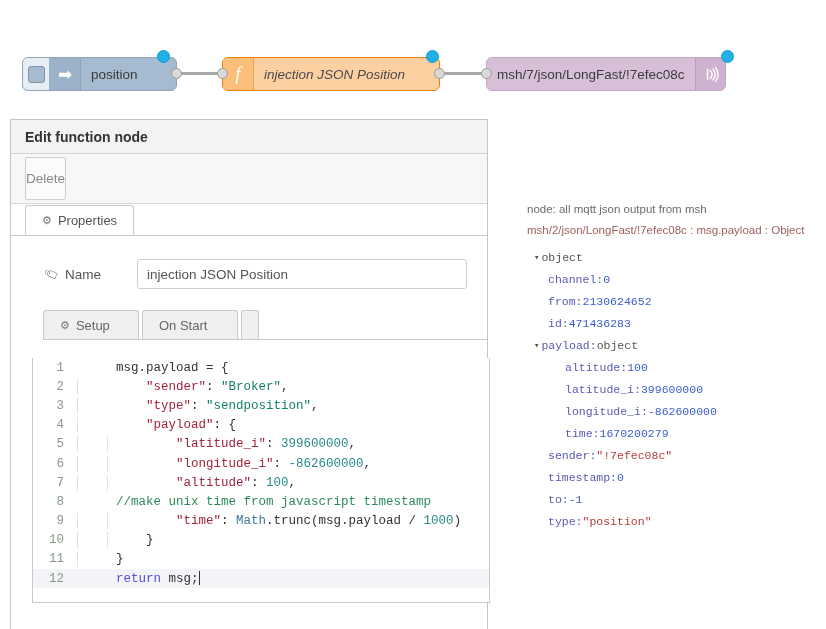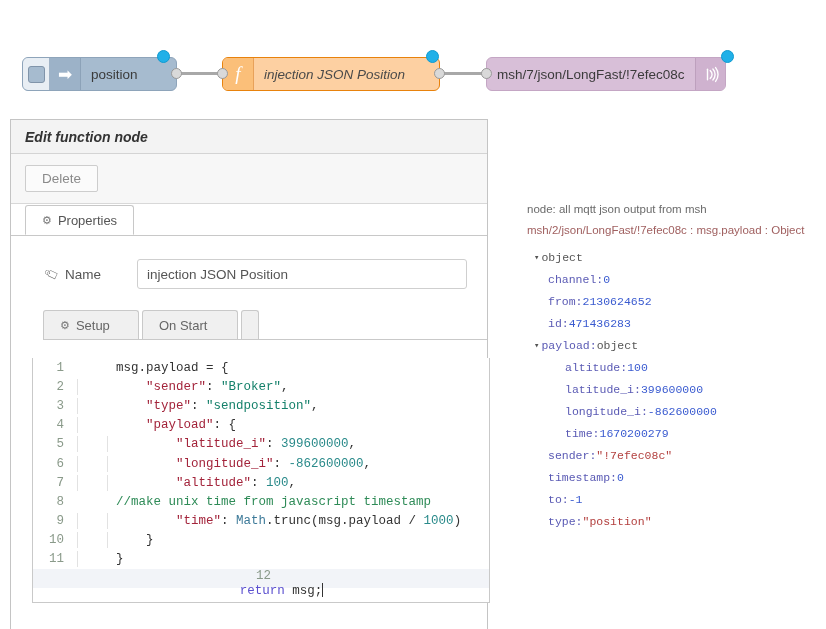--- a/index.html
+++ b/index.html
@@ -46,26 +46,26 @@
         background:#21b0e8;border:1px solid #0f9ad0;box-sizing:border-box;}
   .wire{position:absolute;height:3px;background:#a8a8a8;border-radius:2px;}
 
   .fn-glyph{font-family:"Liberation Serif", serif;font-style:italic;font-size:19px;color:#fff;}
   .arrow-glyph{font-size:17px;color:#fff;line-height:1;}
 
   
   #edit-panel{position:absolute;left:10px;top:119px;width:478px;height:510px;
        background:#fff;border:1px solid #c4c4c4;border-bottom:none;box-sizing:border-box;overflow:hidden;}
   #panel-header{height:33px;background:#f3f3f3;border-bottom:1px solid #d4d4d4;
-       display:flex;align-items:center;padding:0 0 0 14px;font-style:italic;}
+       display:flex;align-items:center;padding:0 0 0 14px;}
   #panel-title{font-size:14px;font-weight:bold;color:#333;}
 
   #panel-toolbar{height:49px;background:#f7f7f7;border-bottom:1px solid #d8d8d8;
        display:flex;align-items:center;padding:0 14px;}
-  #delete-button{height:27px;padding:0 16px;background:#fbfbfb;border:1px solid #cdcdcd;
+  #delete-button{height:43px;padding:0 0;background:#fbfbfb;border:1px solid #cdcdcd;
        border-radius:2px;font-size:13.5px;color:#8a8a8a;cursor:pointer;
        font-family:"Liberation Sans", sans-serif;display:flex;align-items:center;}
 
   #tabs-row{height:31px;background:#fff;border-bottom:1px solid #c8c8c8;
        display:flex;align-items:flex-end;padding-left:14px;}
   .main-tab{height:30px;padding:0 16px;display:flex;align-items:center;gap:6px;
        font-size:13px;color:#555;background:#fff;border:1px solid #c8c8c8;
        border-bottom:1px solid #fff;border-radius:3px 3px 0 0;box-sizing:border-box;cursor:pointer;}
   .gear{font-size:11px;color:#777;}
 
@@ -82,21 +82,21 @@
        font-size:13px;color:#666;background:#f0f0f0;border:1px solid #c9c9c9;
        border-bottom:none;border-radius:3px 3px 0 0;box-sizing:border-box;margin-right:3px;cursor:pointer;}
   .sub-tab.active{background:#fff;color:#222;font-weight:bold;border-bottom:1px solid #fff;margin-bottom:-1px;}
   .sub-tab.clipped{min-width:18px;padding:0;}
 
   
   #code-editor{position:absolute;left:32px;top:358px;width:458px;height:245px;
        background:#fff;border:1px solid #c9c9c9;border-top:none;box-sizing:border-box;
        font-family:"Liberation Mono", monospace;font-size:12.5px;overflow:hidden;}
   .code-line{display:flex;height:19.2px;align-items:center;white-space:pre;}
-  .code-line.active{background:#f2f4f8;flex-direction:column;}
+  .code-line.active{background:#f2f4f8;}
   .gutter{width:42px;min-width:42px;text-align:right;padding-right:11px;
        color:#8a9a8a;box-sizing:border-box;user-select:none;}
   .code-text{position:relative;flex:1;color:#333;padding-left:41px;}
   .ind{position:absolute;top:-1px;bottom:-1px;width:1px;background:#e2e2e2;}
   .tok-prop{color:#a3243b;}
   .tok-str{color:#14806a;}
   .tok-num{color:#2a8a8a;}
   .tok-com{color:#2e8b57;}
   .tok-kw{color:#5a4fcf;}
   .tok-fn{color:#3d7a99;}

